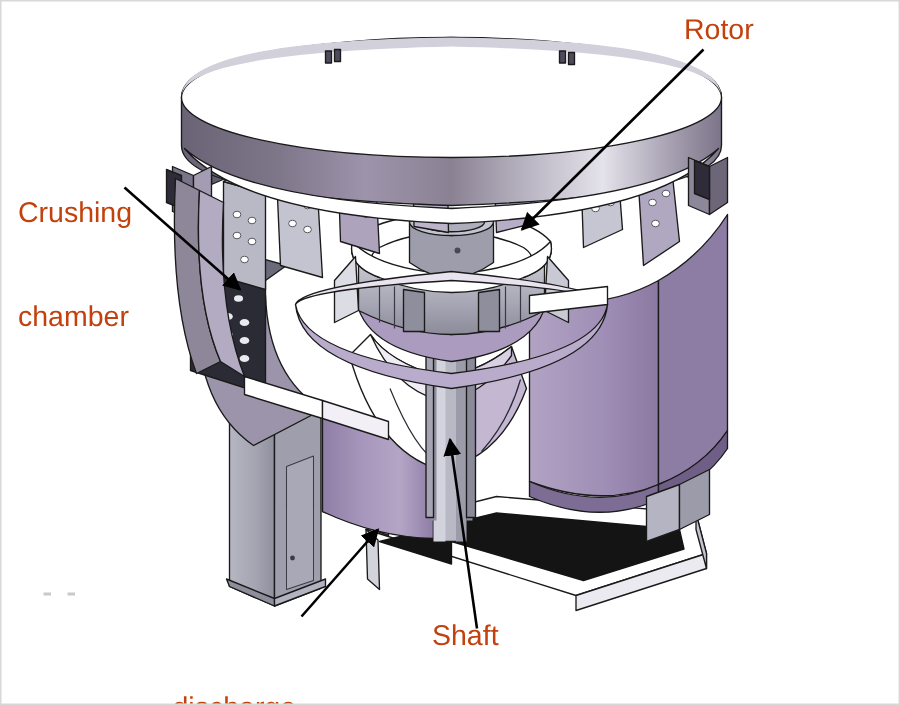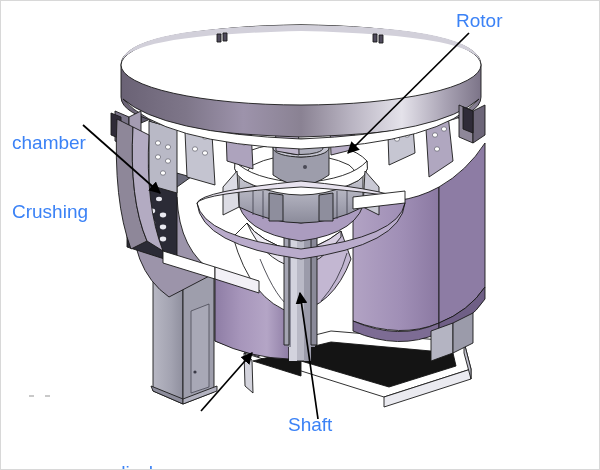--- a/index.html
+++ b/index.html
@@ -22,21 +22,21 @@
     left: 0;
     top: 0;
     width: 600px;
     height: 470px;
   }
   .label {
     position: absolute;
     font-family: "Liberation Sans", sans-serif;
     font-size: 19px;
     line-height: 23px;
-    color: #3b82f6;
+    color: #c2410c;
     white-space: pre;
     letter-spacing: 0px;
   }
   #label-crushing-chamber { left: 11px;  top: 84px; }
   #label-rotor           { left: 455px; top: 8px;  }
   #label-discharge-hopper{ left: 114px; top: 414px;}
   #label-shaft           { left: 287px; top: 412px;}
 </style>
 </head>
 <body>
@@ -315,22 +315,22 @@
       <line x1="317" y1="418" x2="299" y2="292" marker-end="url(#arrowHead)"></line>
     </g>
 
     <g fill="#c9c9c9" stroke="none">
       <rect x="28" y="394" width="5" height="2"></rect>
       <rect x="44" y="394" width="5" height="2"></rect>
     </g>
   </svg>
 
   <div class="label" id="label-crushing-chamber">
+    <div>Crushing</div>
     <div>chamber</div>
-    <div>Crushing</div>
   </div>
 
   <div class="label" id="label-rotor">Rotor</div>
 
   <div class="label" id="label-discharge-hopper">
     <div>discharge</div>
     
   </div>
 
   <div class="label" id="label-shaft">Shaft</div>

